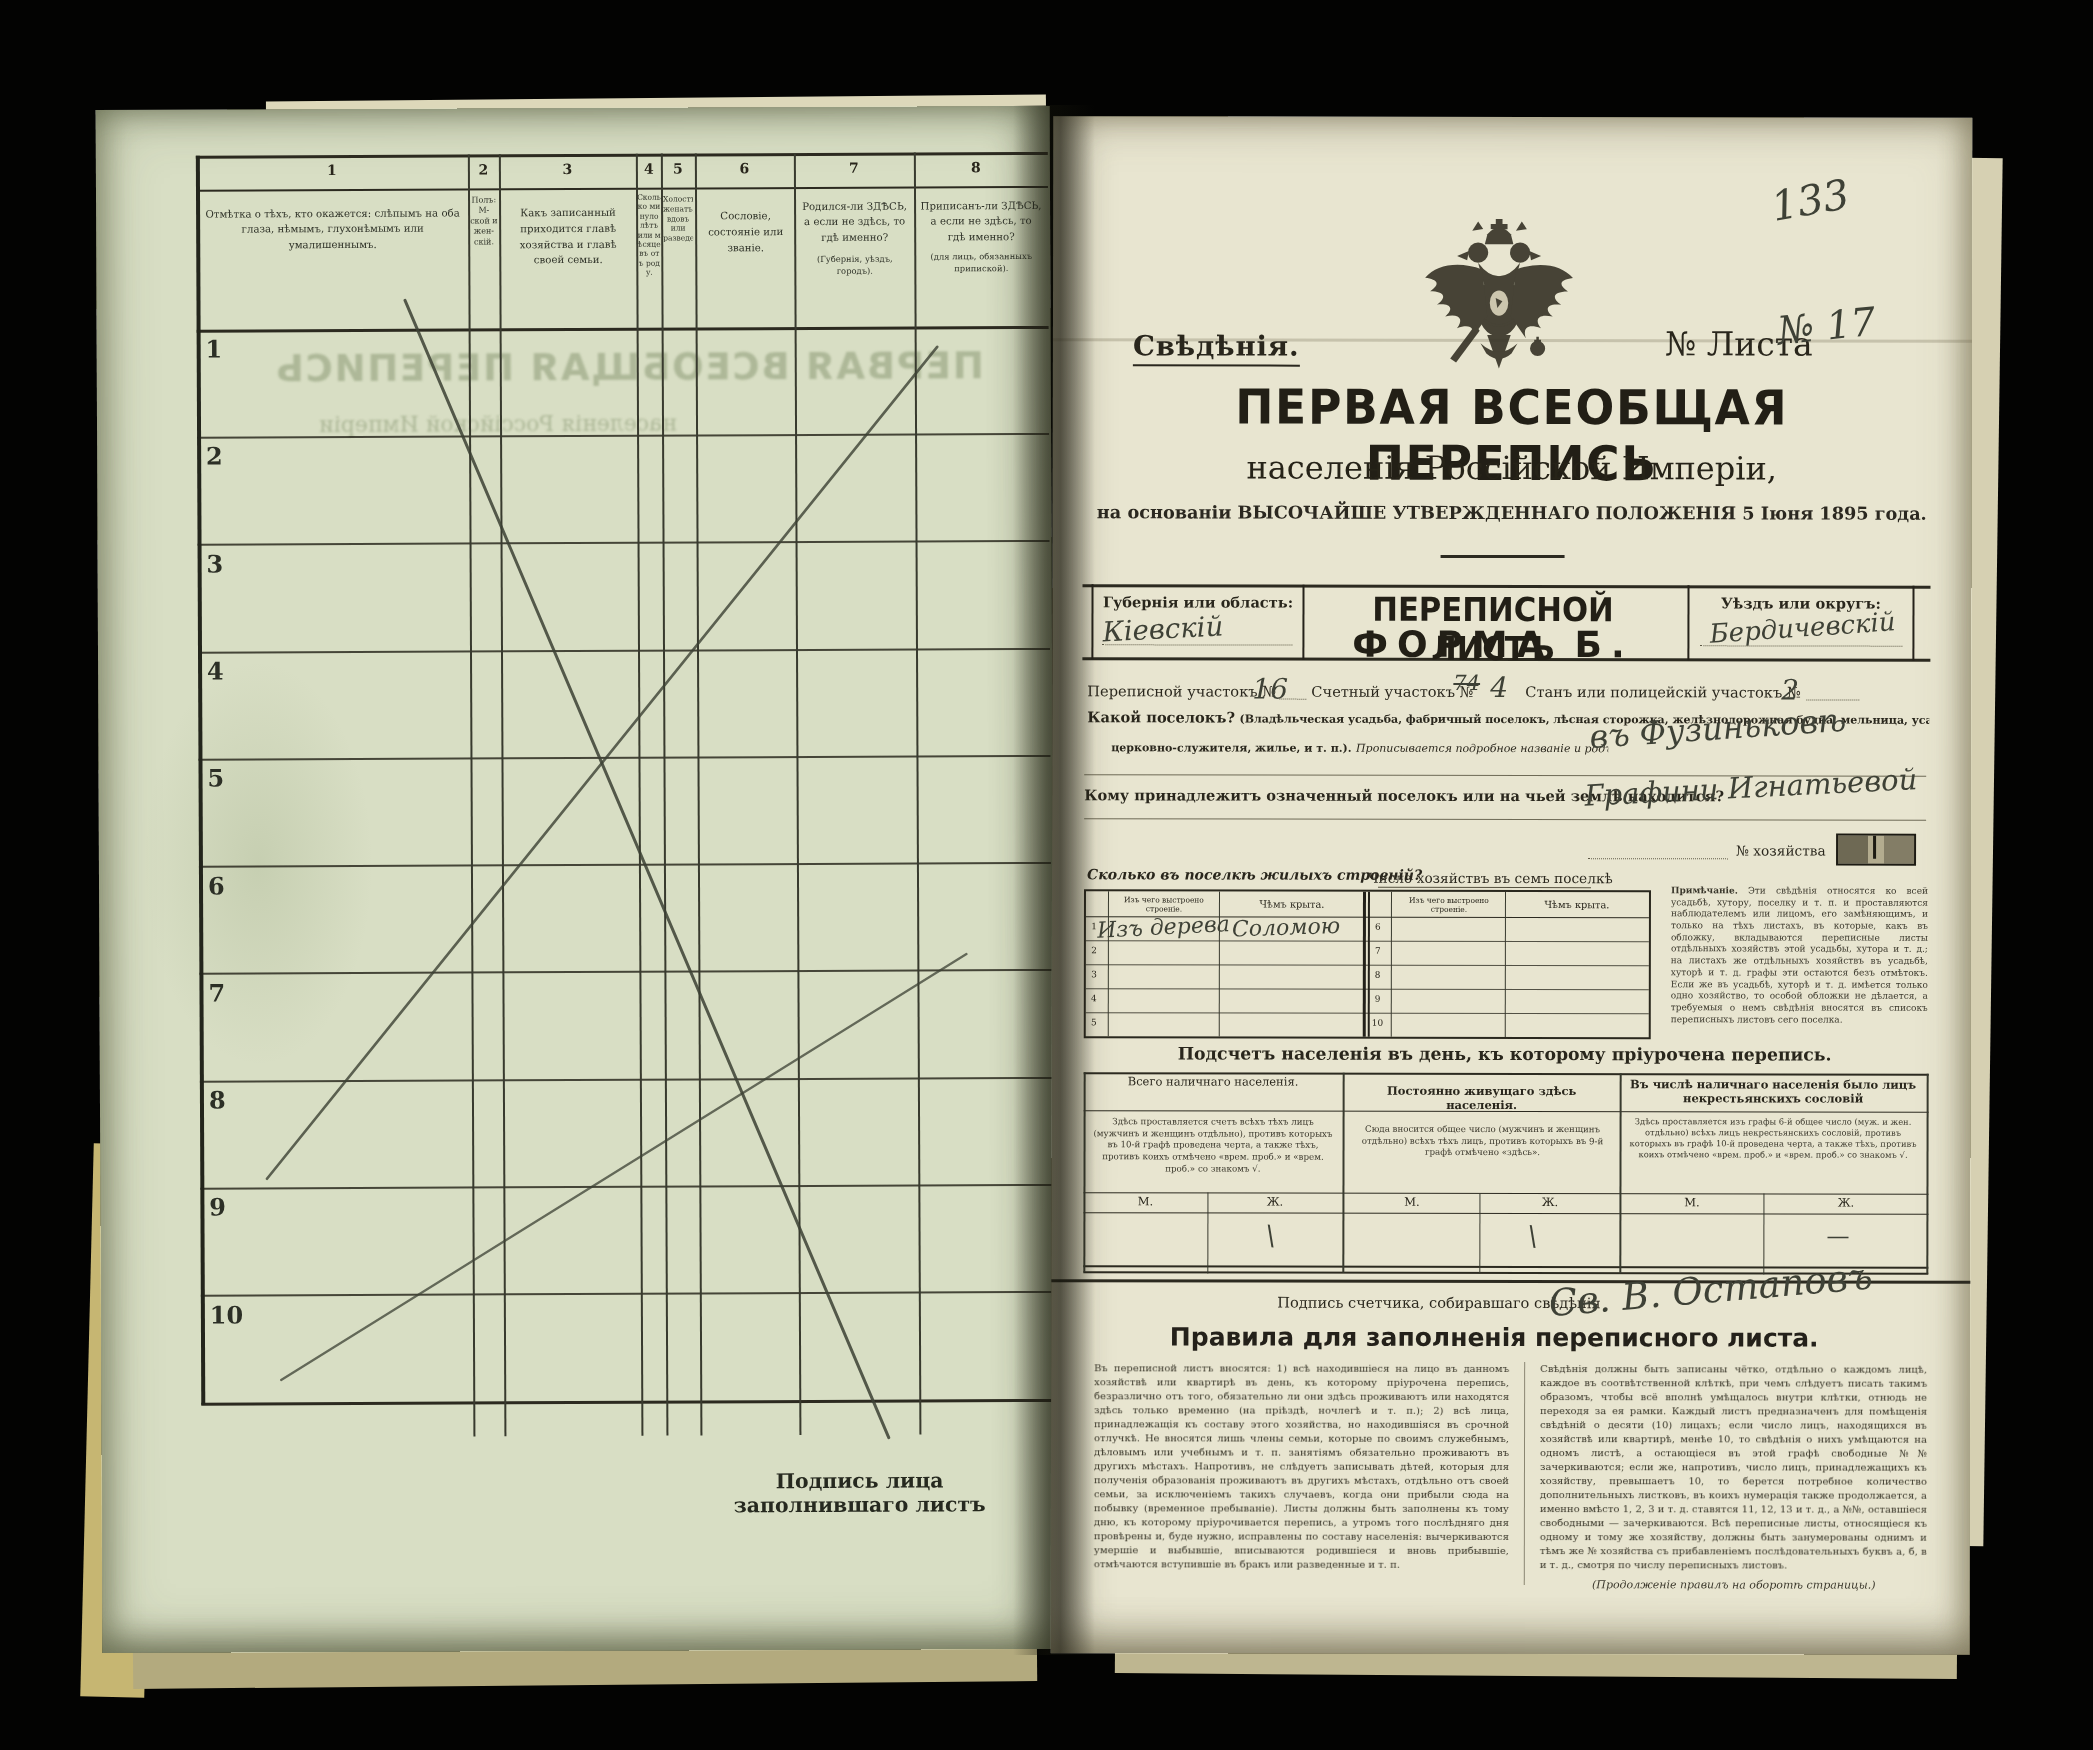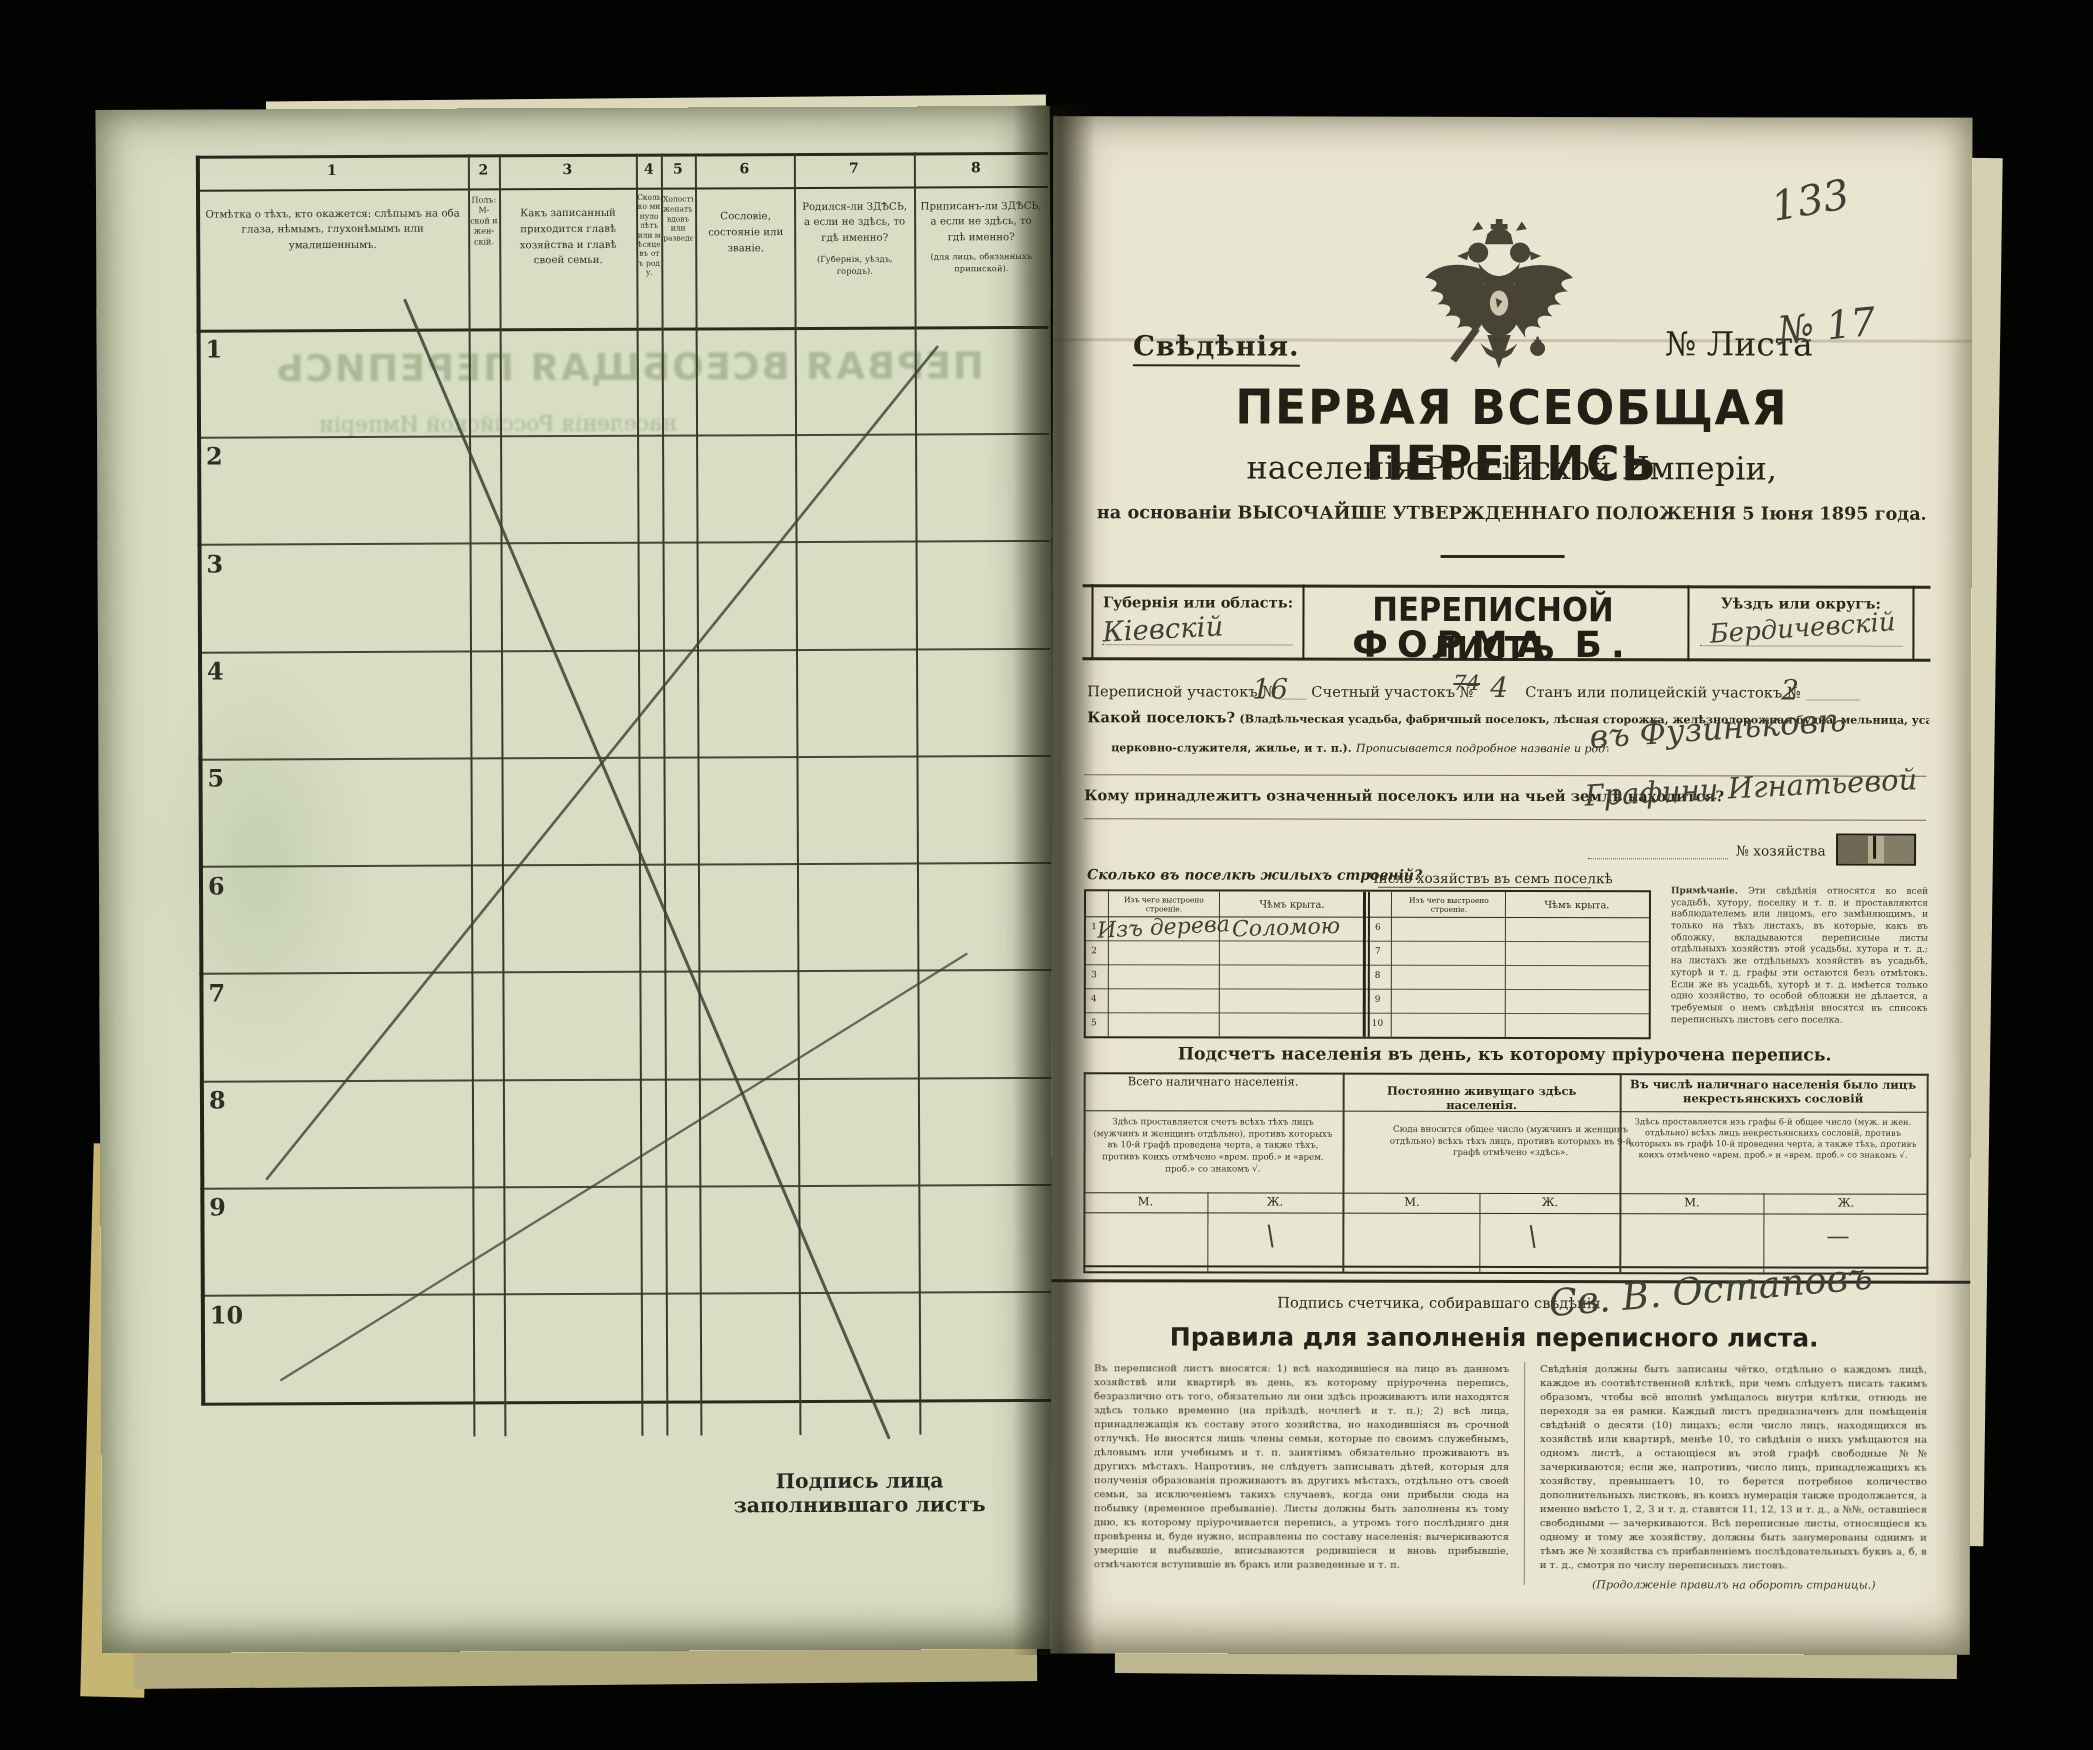--- a/index.html
+++ b/index.html
@@ -270,21 +270,21 @@
       <div class="vl" style="left:843px;top:0;width:1.8px;height:200px;"></div>
       <div class="vl" style="left:124px;top:120px;width:1.3px;height:81px;"></div>
       <div class="vl" style="left:396px;top:120px;width:1.3px;height:81px;"></div>
       <div class="vl" style="left:680px;top:120px;width:1.3px;height:81px;"></div>
 
       <div class="abs ctr" style="left:8.9px;top:2px;width:241px;font-size:11.5px;font-weight:normal;">Всего наличнаго населенія.</div>
       <div class="abs ctr" style="left:268px;top:10.6px;width:260px;font-size:11.5px;font-weight:bold;">Постоянно живущаго здѣсь населенія.</div>
       <div class="abs ctr" style="left:545px;top:3.5px;width:289px;font-size:11.5px;font-weight:bold;line-height:1.3;">Въ числѣ наличнаго населенія было лицъ некрестьянскихъ сословій</div>
 
       <div class="abs ctr" style="left:8.9px;top:44px;width:241px;font-size:8.7px;line-height:1.35;color:#3b382c;">Здѣсь проставляется счетъ всѣхъ тѣхъ лицъ (мужчинъ и женщинъ отдѣльно), противъ которыхъ въ 10-й графѣ проведена черта, а также тѣхъ, противъ коихъ отмѣчено «врем. проб.» и «врем. проб.» со знакомъ √.</div>
-      <div class="abs ctr" style="left:271px;top:51px;width:256px;font-size:8.7px;line-height:1.35;color:#3b382c;margin-left:28px;">Сюда вносится общее число (мужчинъ и женщинъ отдѣльно) всѣхъ тѣхъ лицъ, противъ которыхъ въ 9-й графѣ отмѣчено «здѣсь».</div>
+      <div class="abs ctr" style="left:271px;top:51px;width:256px;font-size:8.7px;line-height:1.35;color:#3b382c;">Сюда вносится общее число (мужчинъ и женщинъ отдѣльно) всѣхъ тѣхъ лицъ, противъ которыхъ въ 9-й графѣ отмѣчено «здѣсь».</div>
       <div class="abs ctr" style="left:545px;top:43px;width:289px;font-size:8.4px;line-height:1.32;color:#3b382c;">Здѣсь проставляется изъ графы 6-й общее число (муж. и жен. отдѣльно) всѣхъ лицъ некрестьянскихъ сословій, противъ которыхъ въ графѣ 10-й проведена черта, а также тѣхъ, противъ коихъ отмѣчено «врем. проб.» и «врем. проб.» со знакомъ √.</div>
 
       <div class="abs ctr" style="left:26.6px;top:122px;width:71px;font-size:11.5px;">М.</div>
       <div class="abs ctr" style="left:156px;top:122px;width:71px;font-size:11.5px;">Ж.</div>
       <div class="abs ctr" style="left:293px;top:122px;width:71px;font-size:11.5px;">М.</div>
       <div class="abs ctr" style="left:431px;top:122px;width:71px;font-size:11.5px;">Ж.</div>
       <div class="abs ctr" style="left:573px;top:122px;width:71px;font-size:11.5px;">М.</div>
       <div class="abs ctr" style="left:727px;top:122px;width:71px;font-size:11.5px;">Ж.</div>
 
       <div class="mark" style="left:59px;top:149px;"></div>

